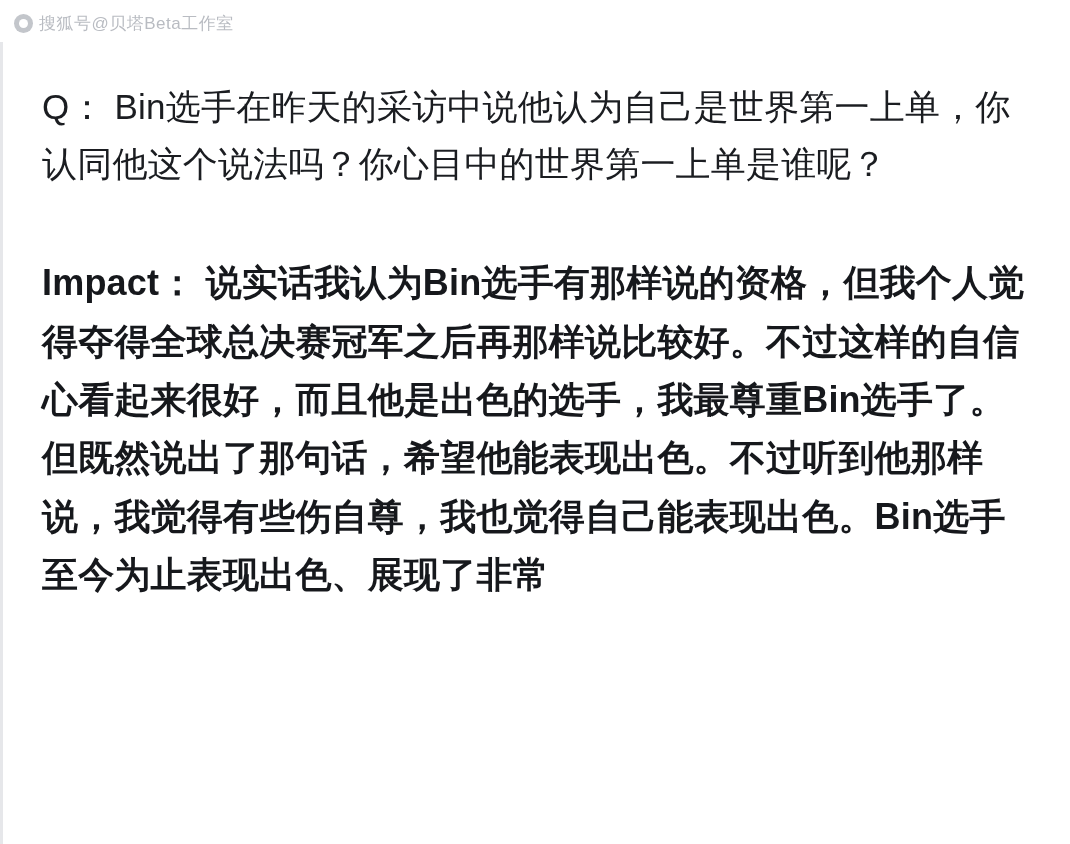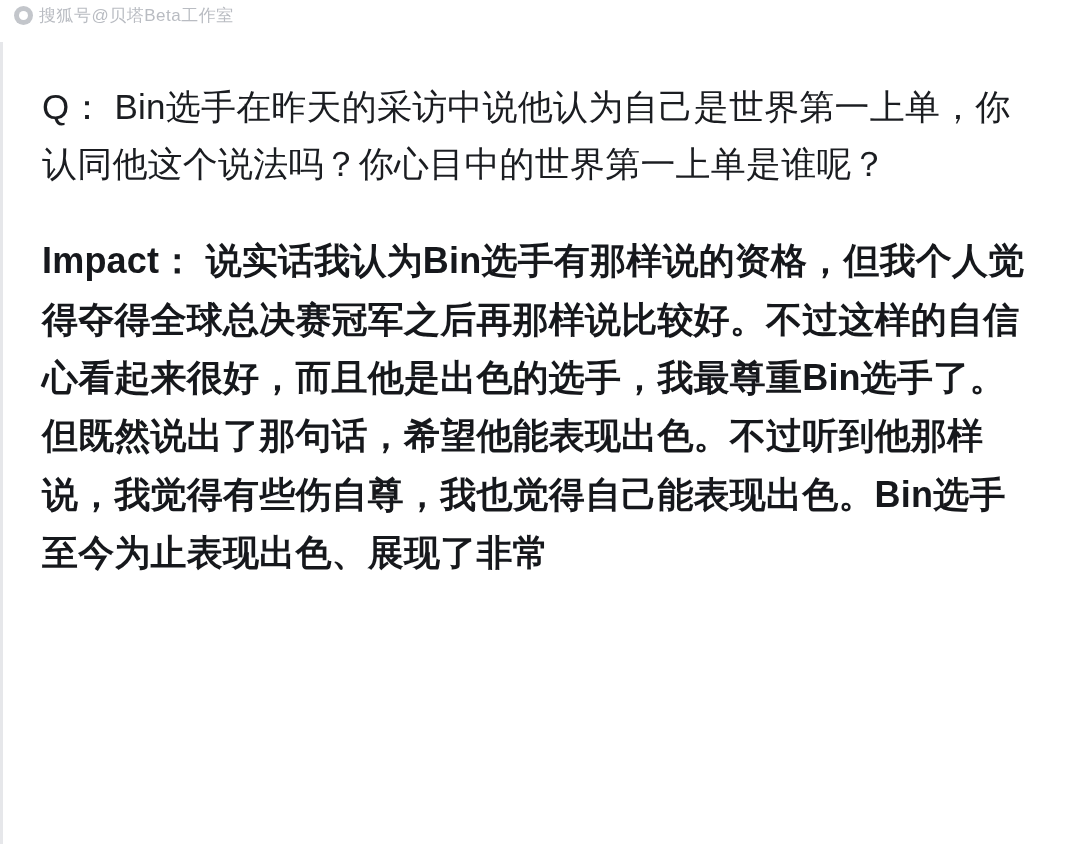--- a/index.html
+++ b/index.html
@@ -16,21 +16,21 @@
   }
   .page {
     position: relative;
     width: 1070px;
     height: 844px;
     background: #ffffff;
     box-sizing: border-box;
   }
   .watermark {
     position: absolute;
-    top: 4px;
+    top: 12px;
     left: 14px;
     display: flex;
     align-items: center;
     gap: 6px;
     font-size: 17px;
     color: #b9bcc2;
     letter-spacing: 0.5px;
     white-space: nowrap;
   }
   .watermark .wm-logo {
@@ -67,21 +67,21 @@
     width: 996px;
   }
   .qa-question {
     font-size: 35px;
     line-height: 1.62;
     color: #1b1d21;
     font-weight: 400;
     letter-spacing: 0.2px;
   }
   .qa-answer {
-    margin-top: 40px;
+    margin-top: 62px;
     font-size: 36px;
     line-height: 1.62;
     color: #16181c;
     font-weight: 700;
     letter-spacing: 0.2px;
   }
 </style>
 </head>
 <body>
 

